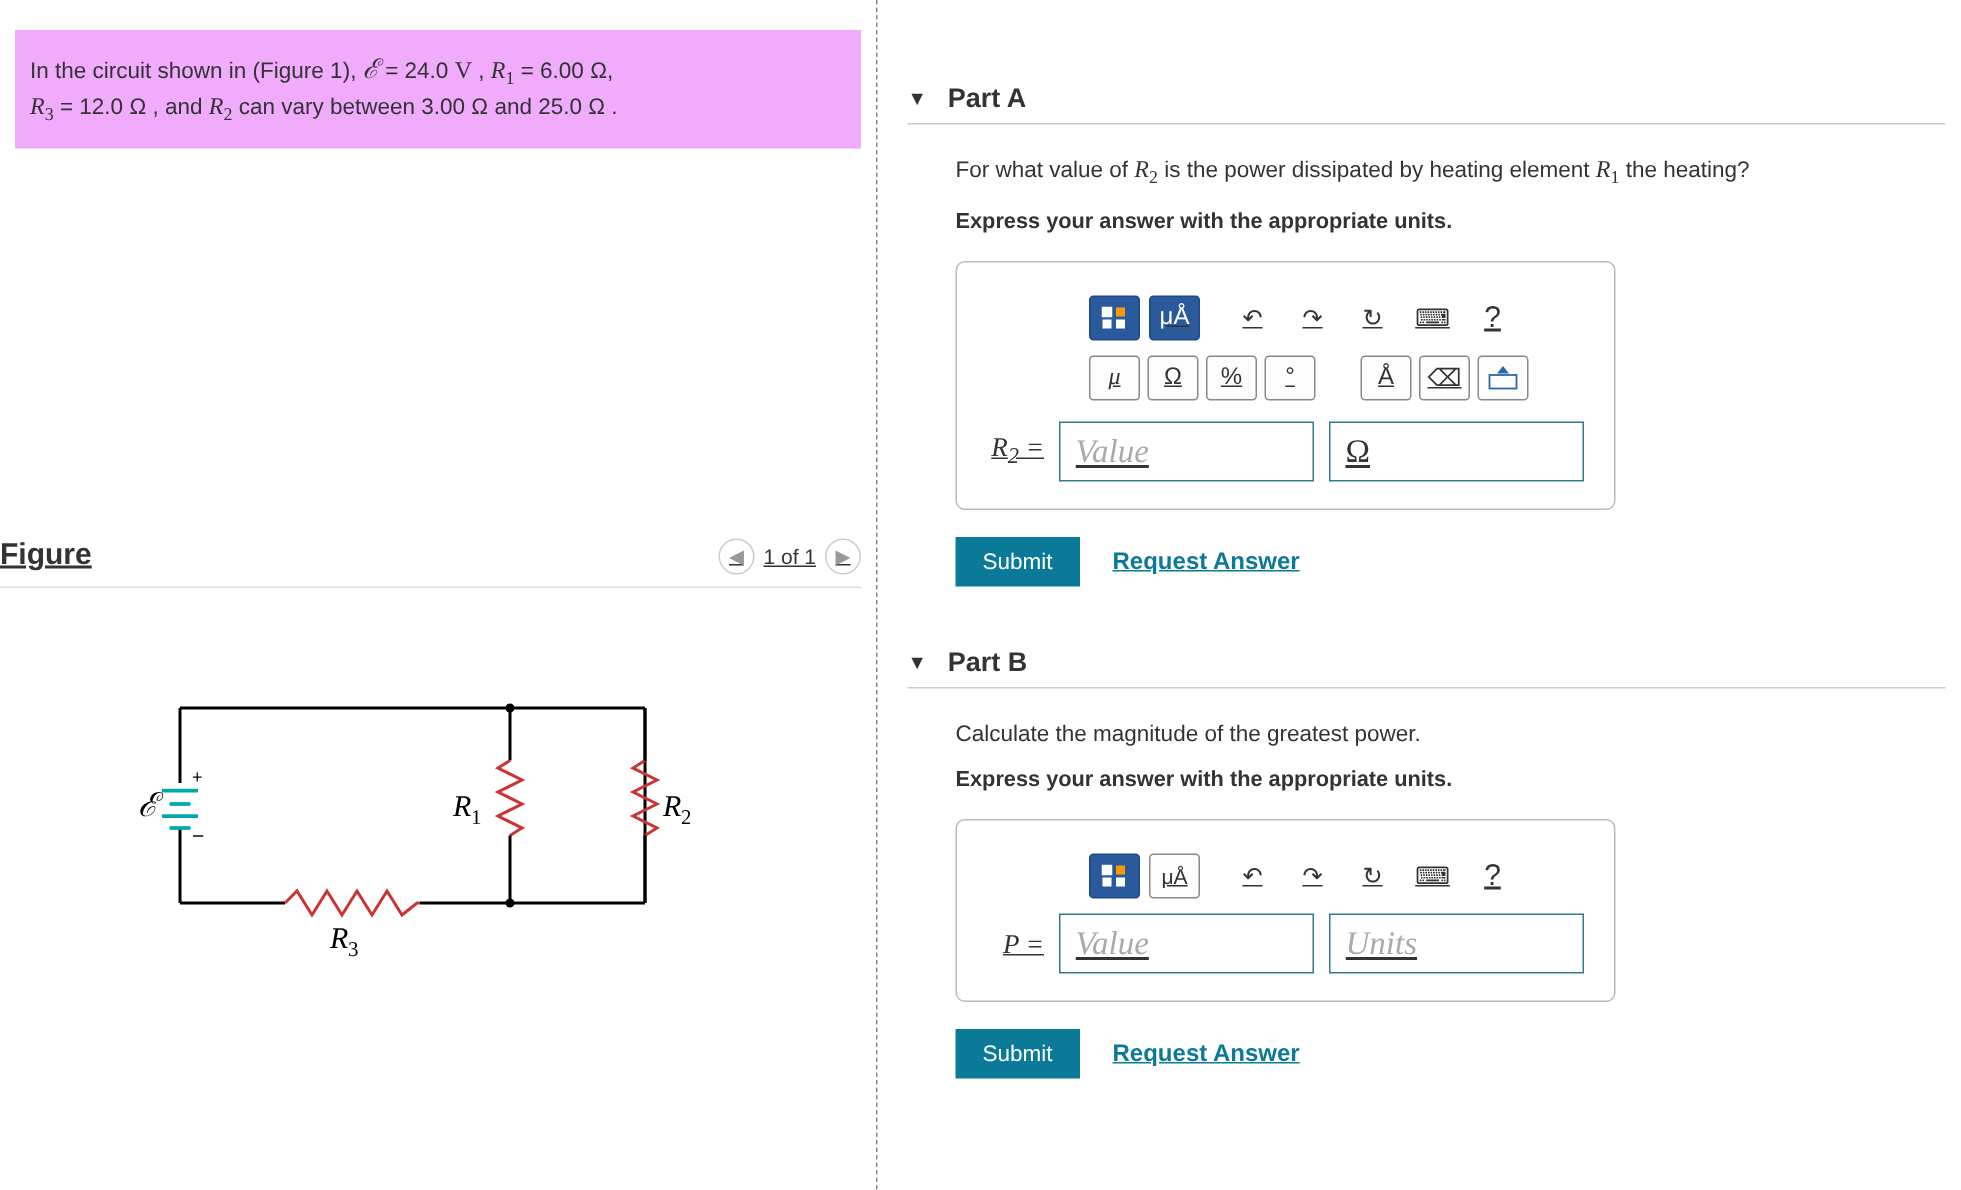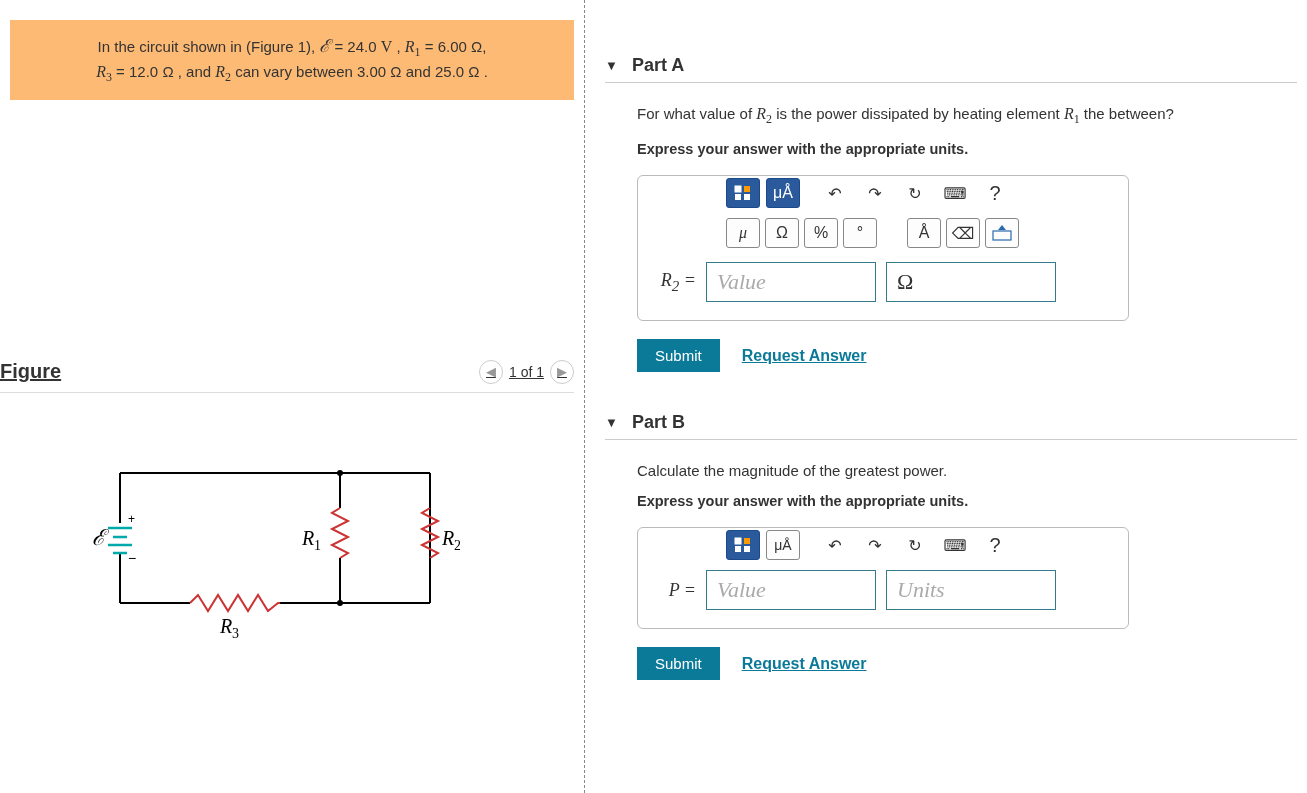--- a/index.html
+++ b/index.html
@@ -18,26 +18,25 @@
   .left-panel {
     width: 585px;
     border-right: 1px dashed #888;
     padding: 0;
   }
   .right-panel {
     flex: 1;
     padding: 0 10px 0 20px;
   }
   .problem-statement {
-    background: #fdba74;
-    padding: 14px 34px;
+    background: #f0abfc;
+    padding: 14px 10px;
     margin: 20px 10px 0 10px;
     font-size: 15px;
     line-height: 1.4;
-    text-align: center;
   }
   .math-var { font-family: 'Times New Roman', serif; font-style: italic; font-size: 16px; }
   .script-E { font-family: 'Times New Roman', serif; font-size: 18px; font-style: italic; }
   .unit-V { font-family: 'Times New Roman', serif; font-size: 16px; }
   .figure-section {
     margin: 260px 10px 0 0;
     padding: 0 0 10px 0;
     text-decoration: underline;
   }
   .figure-header {
@@ -97,22 +96,23 @@
     margin-bottom: 14px;
   }
   .instruction {
     font-weight: bold;
     font-size: 14.5px;
     margin-bottom: 18px;
   }
   .answer-box {
     border: 1px solid #bbb;
     border-radius: 6px;
-    padding: 2px 18px 18px 18px;
-    width: 492px;
+    padding: 22px 18px 18px 18px;
+    width: 440px;
+    text-decoration: underline;
   }
   .toolbar-row1 {
     display: flex;
     gap: 6px;
     align-items: center;
     margin-bottom: 10px;
     margin-left: 70px;
   }
   .toolbar-row2 {
     display: flex;
@@ -284,21 +284,21 @@
       <div class="part-header">
         <span class="caret-down">▼</span>
         <span class="part-title">Part A</span>
       </div>
       <div class="part-body">
         <div class="question-text">
           <span>For what value of </span>
           <span class="math-var"><span>R</span><span class="sub">2</span></span>
           <span> is the power dissipated by heating element </span>
           <span class="math-var"><span>R</span><span class="sub">1</span></span>
-          <span> the between?</span>
+          <span> the heating?</span>
         </div>
         <div class="instruction">Express your answer with the appropriate units.</div>
         <div class="answer-box">
           <div class="toolbar-row1">
             <span class="tb-btn active-blue">
               <svg width="20" height="18">
                   <rect x="2" y="2" width="6" height="6" fill="#fff" stroke="#fff"></rect>
                   <rect x="11" y="2" width="6" height="6" fill="#f90"></rect>
                   <rect x="2" y="10" width="6" height="6" fill="#fff"></rect>
                   <rect x="11" y="10" width="6" height="6" fill="#fff"></rect>

